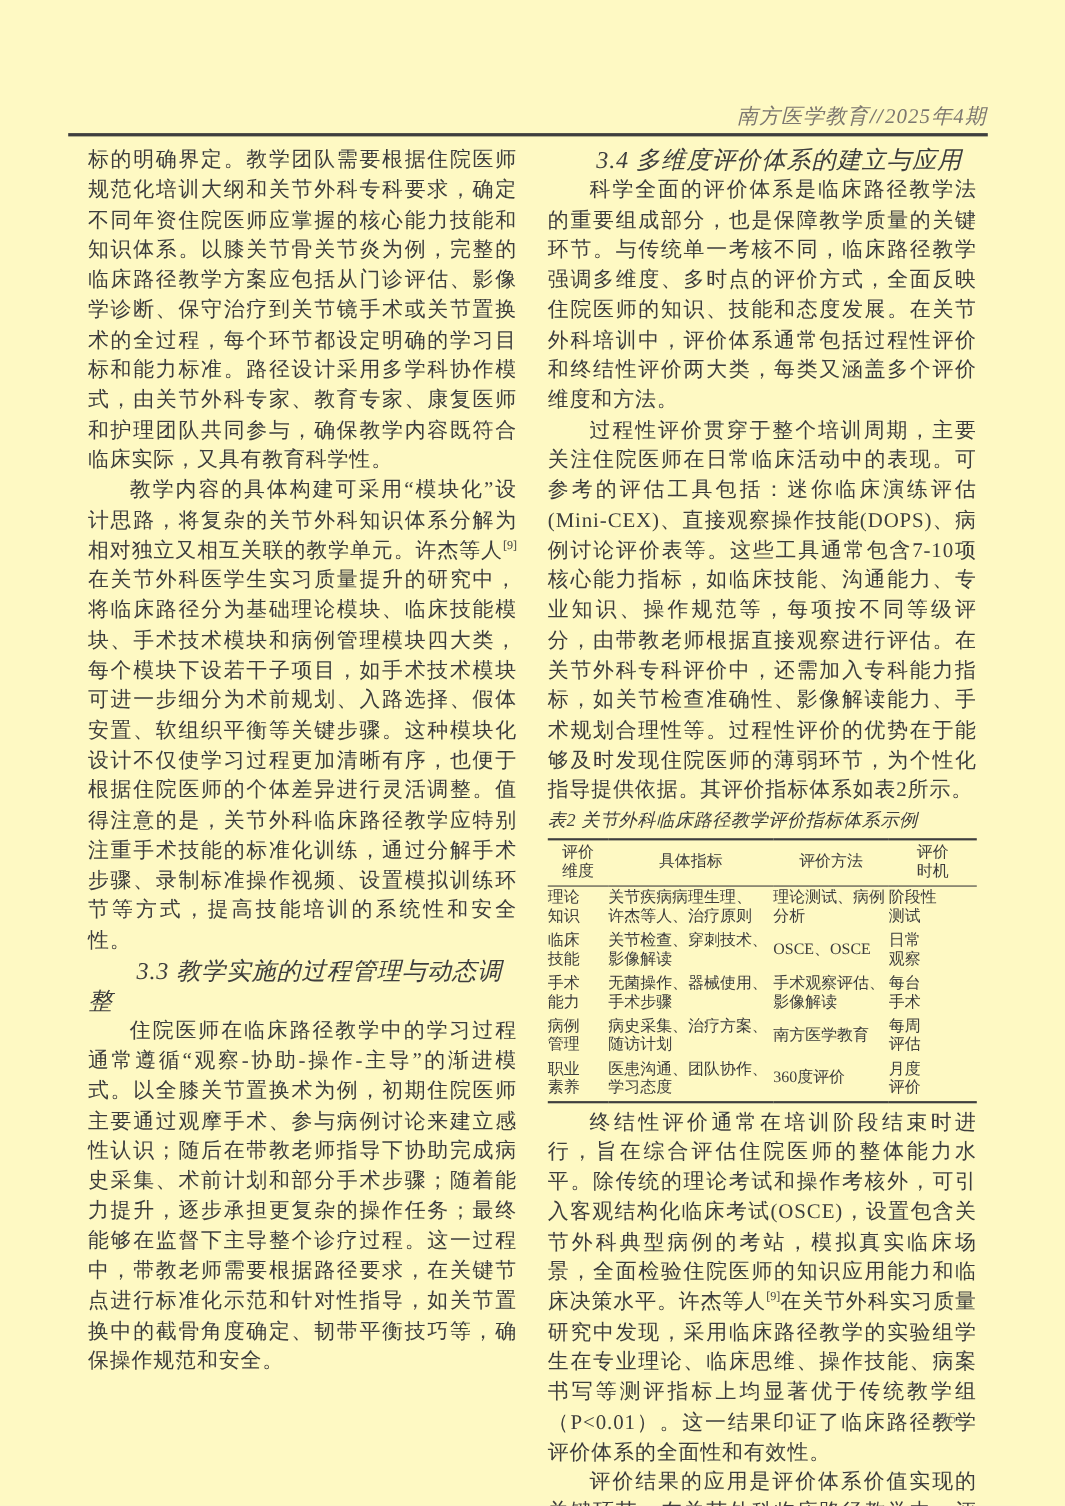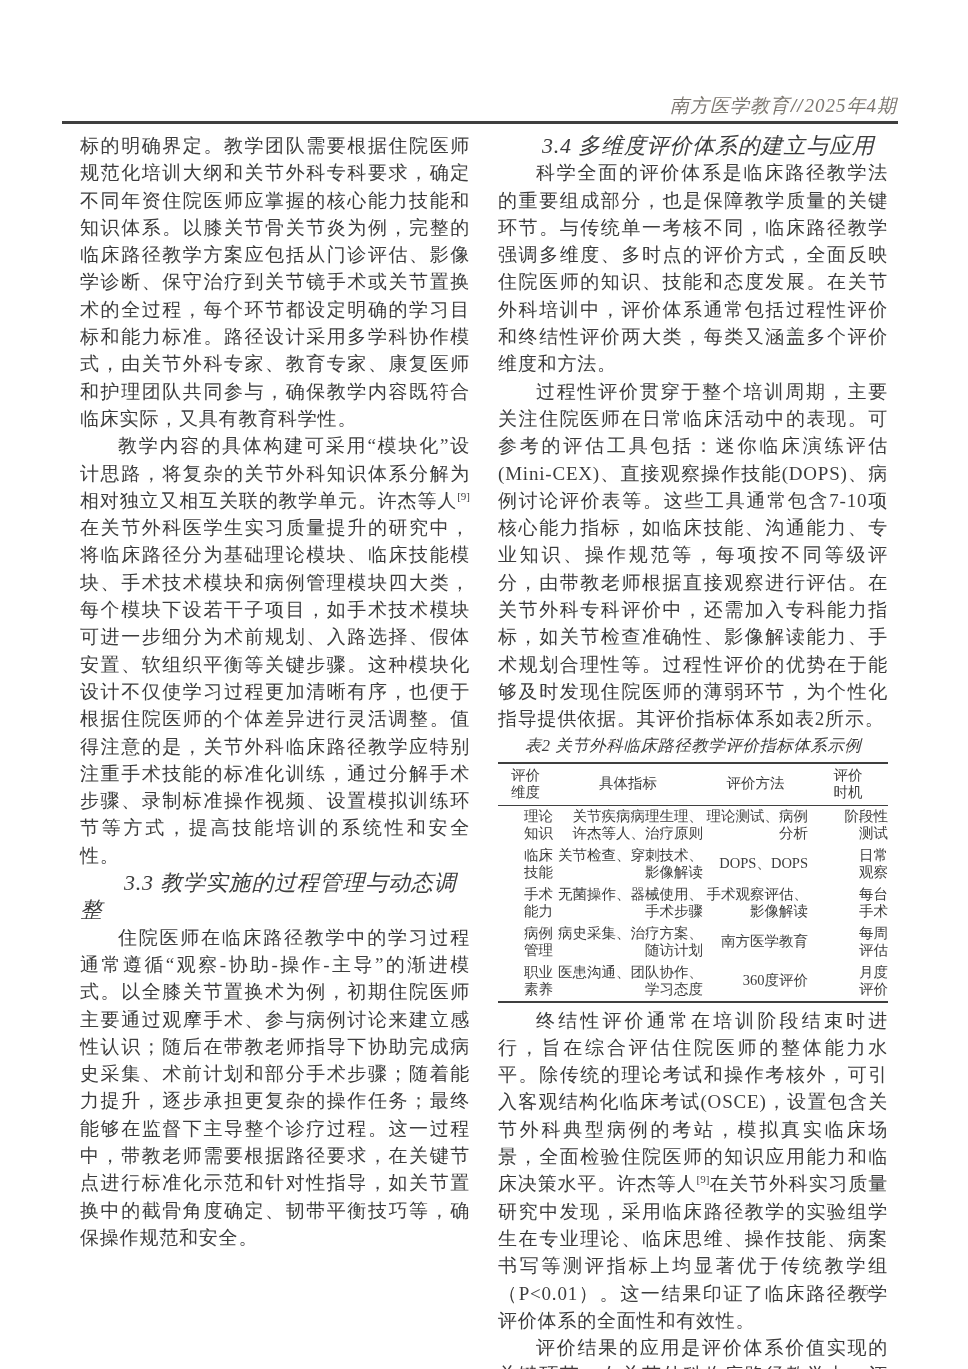--- a/index.html
+++ b/index.html
@@ -1,18 +1,18 @@
 <!DOCTYPE html>
 <html lang="zh"><head>
 <meta charset="utf-8">
 <style>
   html,body { margin:0; padding:0; background:#e8e8e8; }
   .page {
     position:relative; width:968px; height:1369px; margin:0 auto;
-    background:#ffffff; color:#3d3d3d; overflow:hidden;
+    background:#fef9c3; color:#3d3d3d; overflow:hidden;
     font-family:"Liberation Serif","DejaVu Serif",serif;
   }
   .page-header {
     position:absolute; top:93px; right:71px;
     font-size:19px; font-style:italic; color:#7b766f; letter-spacing:1px;
     white-space:nowrap;
   }
   .page-header .sep { font-weight:bold; font-style:italic; padding:0 1px; }
   .header-rule {
     position:absolute; top:121px; left:62px; width:836px; height:3px;
@@ -28,39 +28,39 @@
     text-indent:2em; letter-spacing:0.8px; color:#3d3d3d;
   }
   p.body-para.no-indent { text-indent:0; }
   .section-heading {
     font-size:22px; line-height:27.3px; font-style:italic; color:#3d3d3d;
     text-indent:2em; letter-spacing:0.8px; margin:0;
   }
   sup.cite { font-size:11px; line-height:0; letter-spacing:0; }
   .table-block { margin:2px 0 4px; }
   .table-title {
-    text-align:center; font-style:italic; font-size:16.5px; letter-spacing:0.5px;
+    text-align:left; font-style:italic; font-size:16.5px; letter-spacing:0.5px;
     margin:2px 0 5px; color:#3d3d3d;
   }
   table.eval-table {
     width:100%; border-collapse:collapse; table-layout:fixed;
     border-top:2.5px solid #3f3f3f; border-bottom:2.5px solid #3f3f3f;
     font-size:14.5px; color:#3d3d3d;
   }
   table.eval-table col.c1 { width:55px; }
   table.eval-table col.c2 { width:150px; }
   table.eval-table col.c3 { width:105px; }
   table.eval-table col.c4 { width:80px; }
   table.eval-table th {
     font-weight:normal; border-bottom:1.5px solid #3f3f3f;
     padding:3px 0 4px; text-align:center; vertical-align:middle;
     line-height:17px; white-space:pre-line;
   }
   table.eval-table td {
-    padding:2px 0 3px; text-align:right; vertical-align:middle;
+    padding:2px 0 3px; text-align:left; vertical-align:middle;
     line-height:17px; white-space:pre-line;
   }
   .page-footer {
     position:absolute; top:1283px; right:92px;
     font-size:14px; color:#8a8a8a; letter-spacing:1px;
   }
 </style>
 </head>
 <body>
 
@@ -113,21 +113,21 @@
               <td>理论测试、病例
 分析</td>
               <td>阶段性
 测试</td>
             </tr>
             <tr>
               <td>临床
 技能</td>
               <td>关节检查、穿刺技术、
 影像解读</td>
-              <td>DOPS、DOPS</td>
+              <td>OSCE、OSCE</td>
               <td>日常
 观察</td>
             </tr>
             <tr>
               <td>手术
 能力</td>
               <td>无菌操作、器械使用、
 手术步骤</td>
               <td>手术观察评估、
 影像解读</td>

